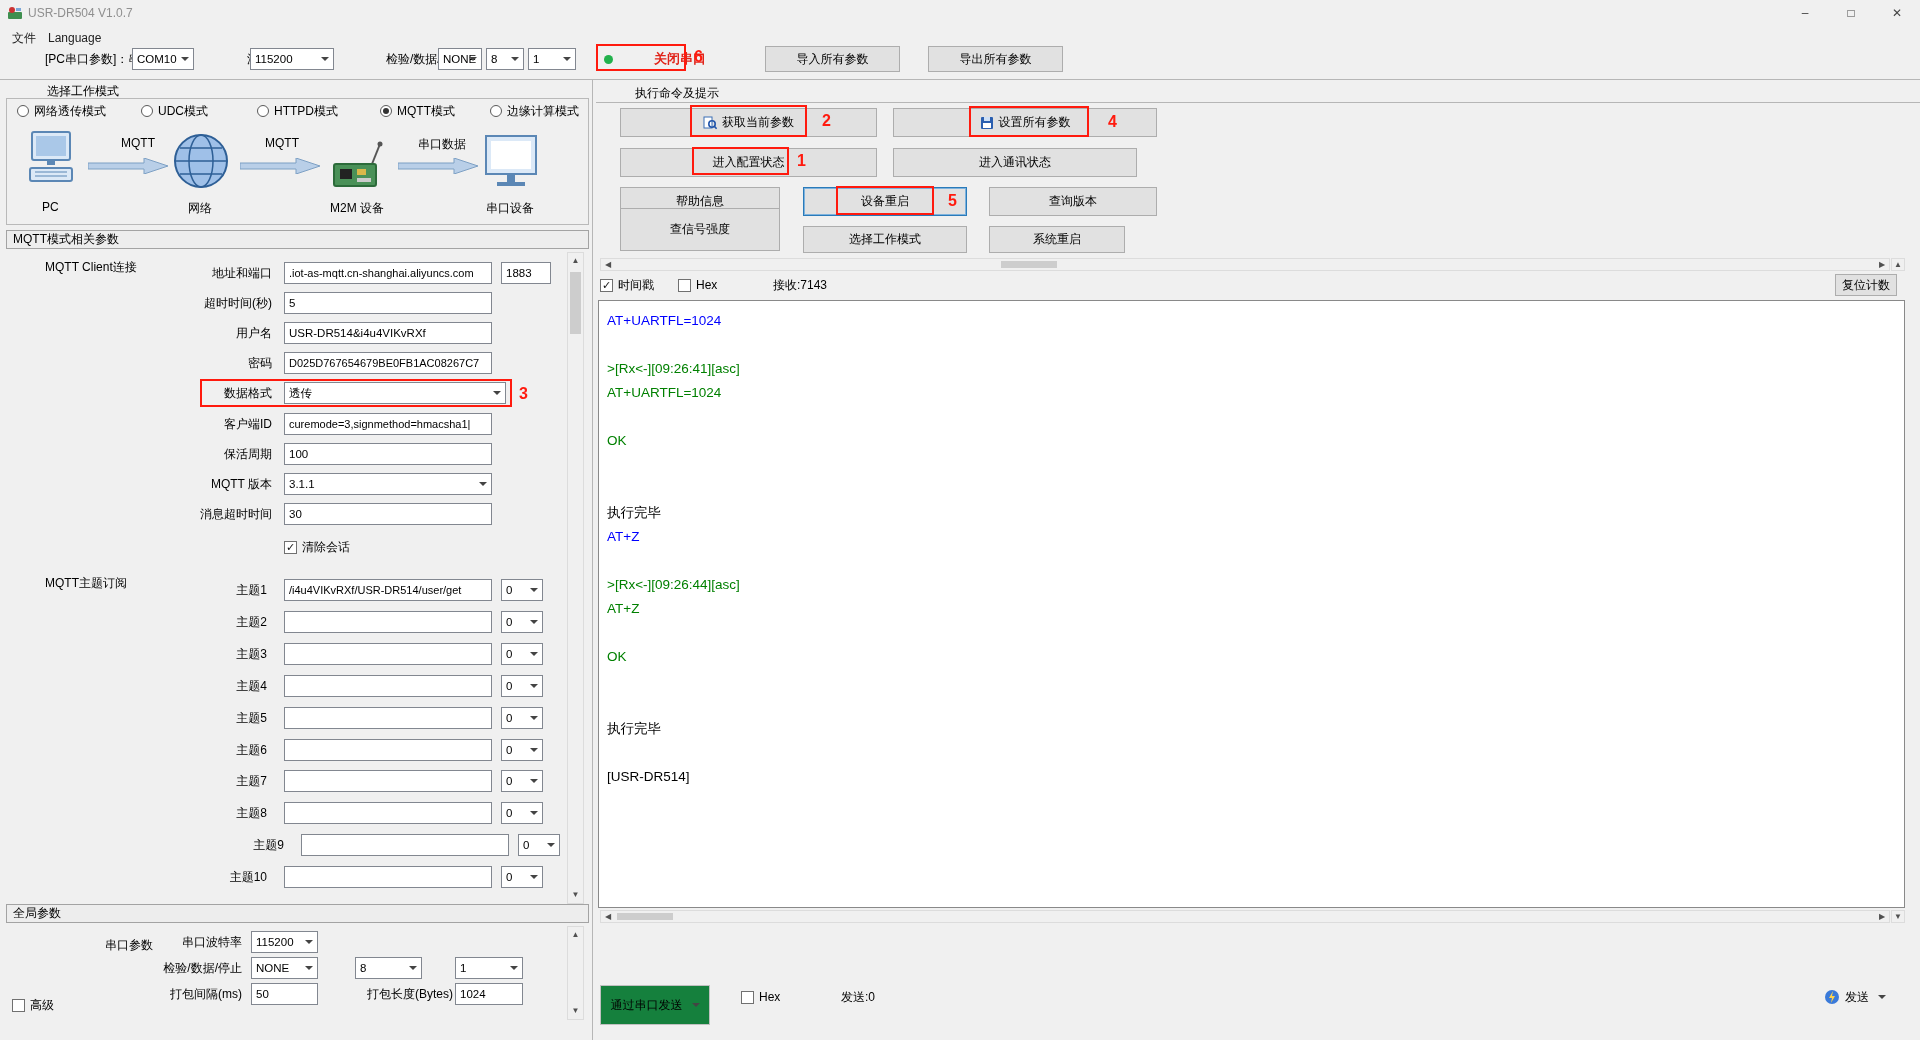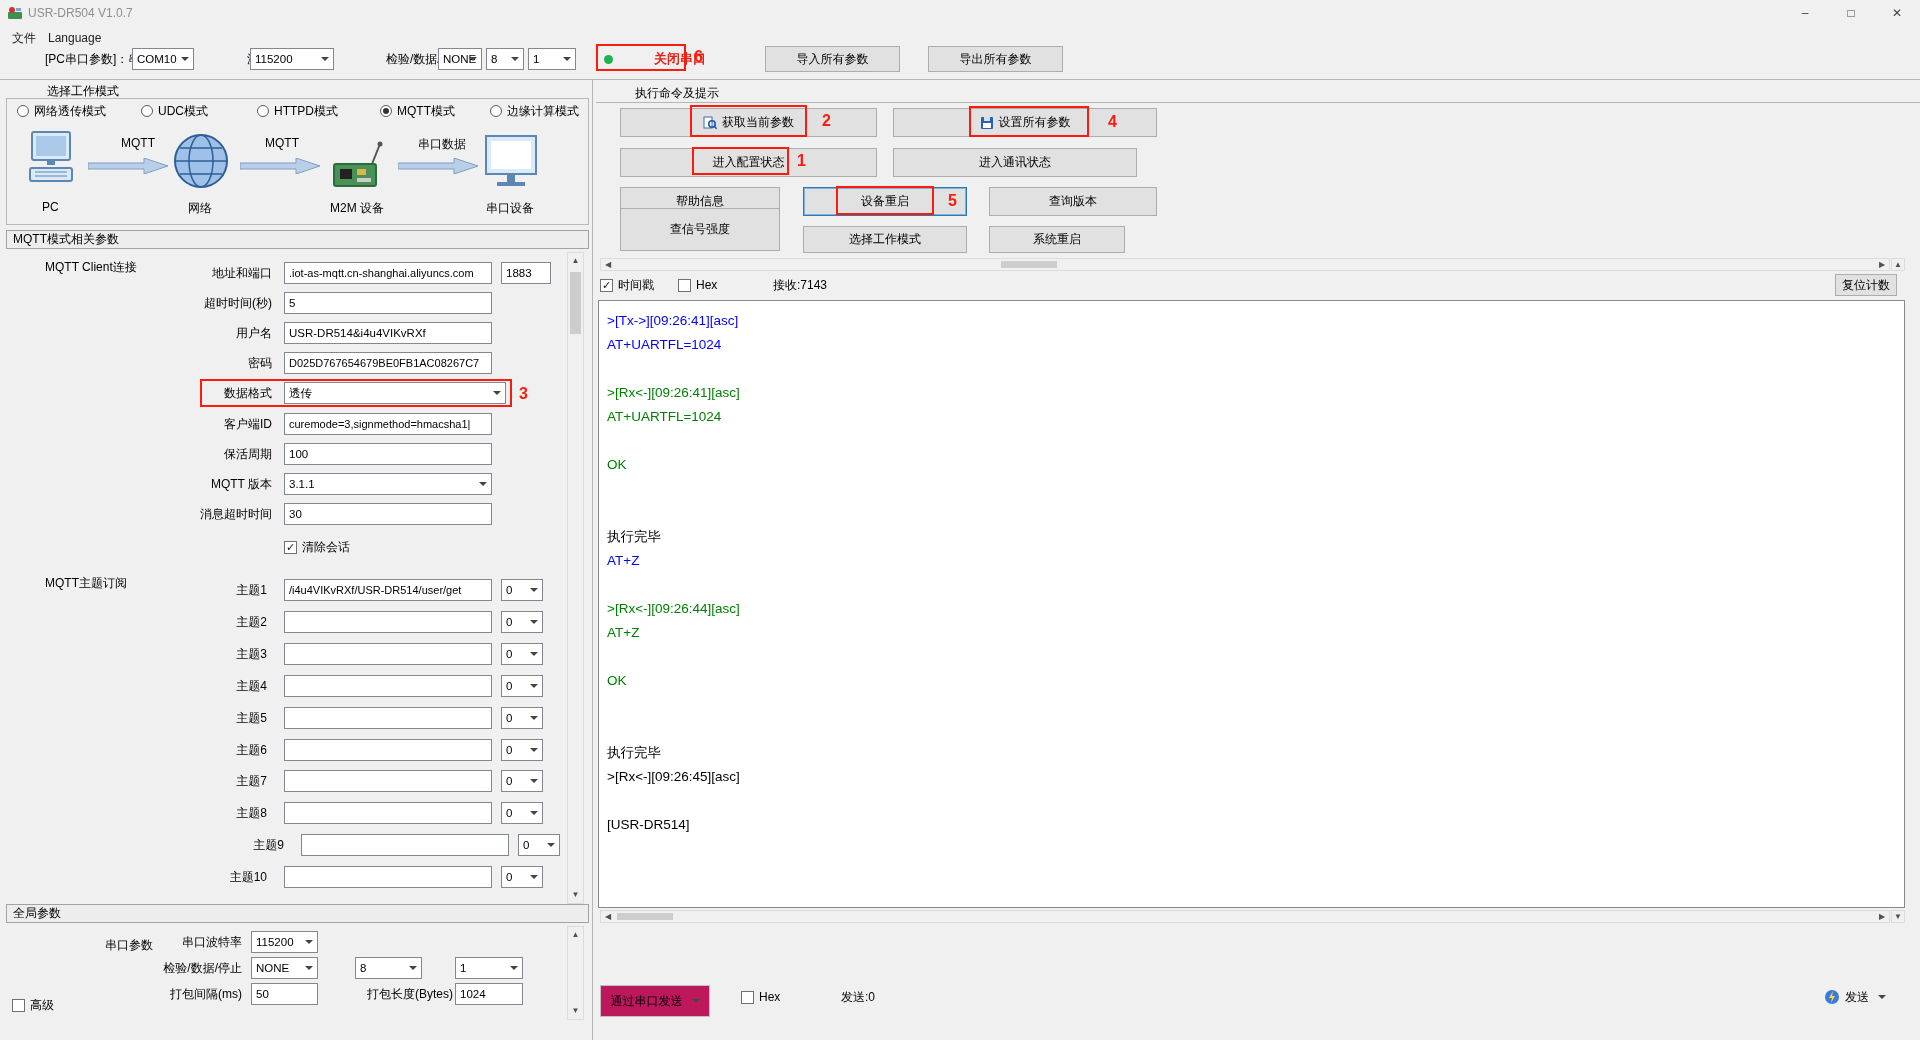--- a/index.html
+++ b/index.html
@@ -371,53 +371,51 @@
   <span class="box"></span>
   <span>Hex</span>
 </div>
 <div class="lbl" style="left:738px;top:274px">接收:7143</div>
 <div class="btn" style="left:1835px;top:274px;width:62px;height:22px">
   <span>复位计数</span>
 </div>
 
 <div class="logbox">
   <div id="log-lines">
-      <div class="log-line c-tx">&gt;[Tx-&gt;][09:26:41][asc]</div>
       <div class="log-line c-tx">AT+UARTFL=1024</div>
       <div class="log-line c-plain">&nbsp;</div>
       <div class="log-line c-rx">&gt;[Rx&lt;-][09:26:41][asc]</div>
       <div class="log-line c-rx">AT+UARTFL=1024</div>
       <div class="log-line c-plain">&nbsp;</div>
       <div class="log-line c-rx">OK</div>
       <div class="log-line c-plain">&nbsp;</div>
       <div class="log-line c-plain">&nbsp;</div>
       <div class="log-line c-plain">执行完毕</div>
       <div class="log-line c-tx">AT+Z</div>
       <div class="log-line c-plain">&nbsp;</div>
       <div class="log-line c-rx">&gt;[Rx&lt;-][09:26:44][asc]</div>
       <div class="log-line c-rx">AT+Z</div>
       <div class="log-line c-plain">&nbsp;</div>
       <div class="log-line c-rx">OK</div>
       <div class="log-line c-plain">&nbsp;</div>
       <div class="log-line c-plain">&nbsp;</div>
       <div class="log-line c-plain">执行完毕</div>
-      <div class="log-line c-plain">&gt;[Rx&lt;-][09:26:45][asc]</div>
       <div class="log-line c-plain">&nbsp;</div>
       <div class="log-line c-plain">[USR-DR514]</div>
     </div>
 </div>
 
 <div class="sbh" style="left:600px;top:910px;width:1290px">
   <div class="sb-arrow" style="left:0;top:0;width:14px;height:11px;line-height:11px">◀</div>
   <div class="sb-thumb" style="left:16px;top:2px;width:56px;height:7px"></div>
   <div class="sb-arrow" style="right:0;top:0;width:14px;height:11px;line-height:11px">▶</div>
 </div>
 <div class="sb-corner" style="left:1891px;top:910px">▼</div>
 
-<div class="btn" style="left:600px;top:985px;width:110px;height:32px;background:#be185d;border-color:#c0c0c0">
+<div class="btn" style="left:600px;top:985px;width:110px;height:40px;background:#15803d;border-color:#c0c0c0">
   <span>通过串口发送</span>
   <span class="dd-arrow"></span>
 </div>
 <div class="cb" style="left:741px;top:989px">
   <span class="box"></span>
   <span>Hex</span>
 </div>
 <div class="lbl" style="left:806px;top:986px">发送:0</div>
 
 <div class="abs" style="left:1824px;top:984px;width:86px;height:26px;display:flex;align-items:center;gap:5px">

